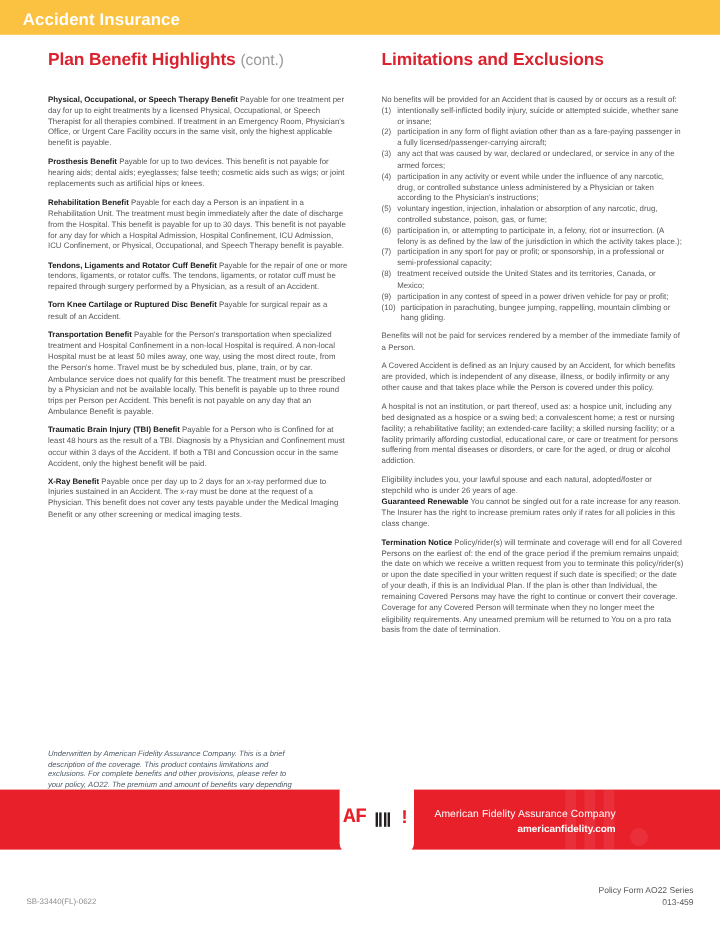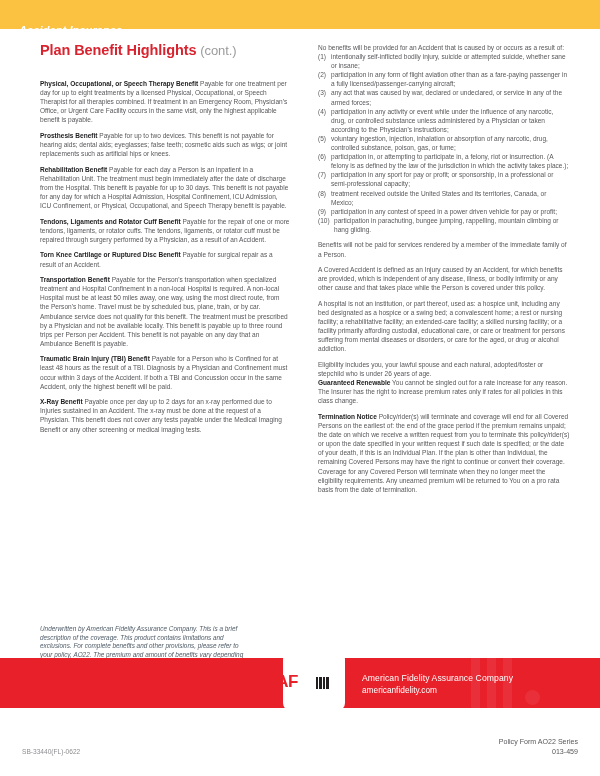--- a/index.html
+++ b/index.html
@@ -23,26 +23,25 @@
   .topbar {
     position: absolute;
     top: 0; left: 0;
     width: 600px;
     height: 29px;
     background: #fbc241;
   }
   .topbar-title {
     position: absolute;
     left: 19px;
-    top: 24px;
-    font-size: 11px;
+    top: 8px;
+    font-size: 14px;
     font-weight: bold;
     color: #ffffff;
     letter-spacing: 0.1px;
-    font-style: italic;
   }
 
   
   .col {
     position: absolute;
     top: 43px;
   }
   .col-left  { left: 40px;  width: 250px; }
   .col-right { left: 318px; width: 252px; }
 
@@ -160,21 +159,22 @@
     height: 60px;
     background: #ffffff;
     border-radius: 8px;
     display: flex;
     align-items: center;
     justify-content: center;
   }
   .af-mark {
     display: flex;
     align-items: flex-end;
-    gap: 18px;
+    gap: 7px;
+    font-family: Liberation Mono, monospace;
   }
   .af-letters {
     color: #e8202a;
     font-weight: bold;
     font-size: 17px;
     letter-spacing: -0.4px;
     line-height: 1;
   }
   .af-bars {
     display: flex;
@@ -203,22 +203,23 @@
     color: #ffffff;
   }
   .company-name {
     font-size: 8.6px;
     line-height: 12px;
     letter-spacing: 0.1px;
     text-align: right;
   }
   .company-url {
     font-size: 8.3px;
-    font-weight: normal;
+    font-weight: bold;
     line-height: 12px;
+    text-align: right;
   }
 
   
   .policy-meta {
     position: absolute;
     right: 22px;
     top: 737px;
     text-align: right;
     font-size: 7.1px;
     line-height: 10px;
@@ -253,20 +254,21 @@
         <div class="para"><b>Rehabilitation Benefit</b><span> Payable for each day a Person is an inpatient in a Rehabilitation Unit. The treatment must begin immediately after the date of discharge from the Hospital. This benefit is payable for up to 30 days. This benefit is not payable for any day for which a Hospital Admission, Hospital Confinement, ICU Admission, ICU Confinement, or Physical, Occupational, and Speech Therapy benefit is payable.</span></div>
         <div class="para"><b>Tendons, Ligaments and Rotator Cuff Benefit</b><span> Payable for the repair of one or more tendons, ligaments, or rotator cuffs. The tendons, ligaments, or rotator cuff must be repaired through surgery performed by a Physician, as a result of an Accident.</span></div>
         <div class="para"><b>Torn Knee Cartilage or Ruptured Disc Benefit</b><span> Payable for surgical repair as a result of an Accident.</span></div>
         <div class="para"><b>Transportation Benefit</b><span> Payable for the Person's transportation when specialized treatment and Hospital Confinement in a non-local Hospital is required. A non-local Hospital must be at least 50 miles away, one way, using the most direct route, from the Person's home. Travel must be by scheduled bus, plane, train, or by car. Ambulance service does not qualify for this benefit. The treatment must be prescribed by a Physician and not be available locally. This benefit is payable up to three round trips per Person per Accident. This benefit is not payable on any day that an Ambulance Benefit is payable.</span></div>
         <div class="para"><b>Traumatic Brain Injury (TBI) Benefit</b><span> Payable for a Person who is Confined for at least 48 hours as the result of a TBI. Diagnosis by a Physician and Confinement must occur within 3 days of the Accident.  If both a TBI and Concussion occur in the same Accident, only the highest benefit will be paid.</span></div>
         <div class="para"><b>X-Ray Benefit</b><span> Payable once per day up to 2 days for an x-ray performed due to Injuries sustained in an Accident.  The x-ray must be done at the request of a Physician. This benefit does not cover any tests payable under the Medical Imaging Benefit or any other screening or medical imaging tests.</span></div>
       </div>
   </div>
 
   <div class="col col-right">
+    <div class="section-title">Limitations and Exclusions</div>
     <div class="intro">No benefits will be provided for an Accident that is caused by or occurs as a result of:</div>
     <ol class="excl" id="exclusion-list">
         <li><span class="num">(1)</span><span>intentionally self-inflicted bodily injury, suicide or attempted suicide, whether sane or insane;</span></li>
         <li><span class="num">(2)</span><span>participation in any form of flight aviation other than as a fare-paying passenger in a fully licensed/passenger-carrying aircraft;</span></li>
         <li><span class="num">(3)</span><span>any act that was caused by war, declared or undeclared, or service in any of the armed forces;</span></li>
         <li><span class="num">(4)</span><span>participation in any activity or event while under the influence of any narcotic, drug, or controlled substance unless administered by a Physician or taken according to the Physician's instructions;</span></li>
         <li><span class="num">(5)</span><span>voluntary ingestion, injection, inhalation or absorption of any narcotic, drug, controlled substance, poison, gas, or fume;</span></li>
         <li><span class="num">(6)</span><span>participation in, or attempting to participate in, a felony, riot or insurrection. (A felony is as defined by the law of the jurisdiction in which the activity takes place.);</span></li>
         <li><span class="num">(7)</span><span>participation in any sport for pay or profit; or sponsorship, in a professional or semi-professional capacity;</span></li>
         <li><span class="num">(8)</span><span>treatment received outside the United States and its territories, Canada, or Mexico;</span></li>

